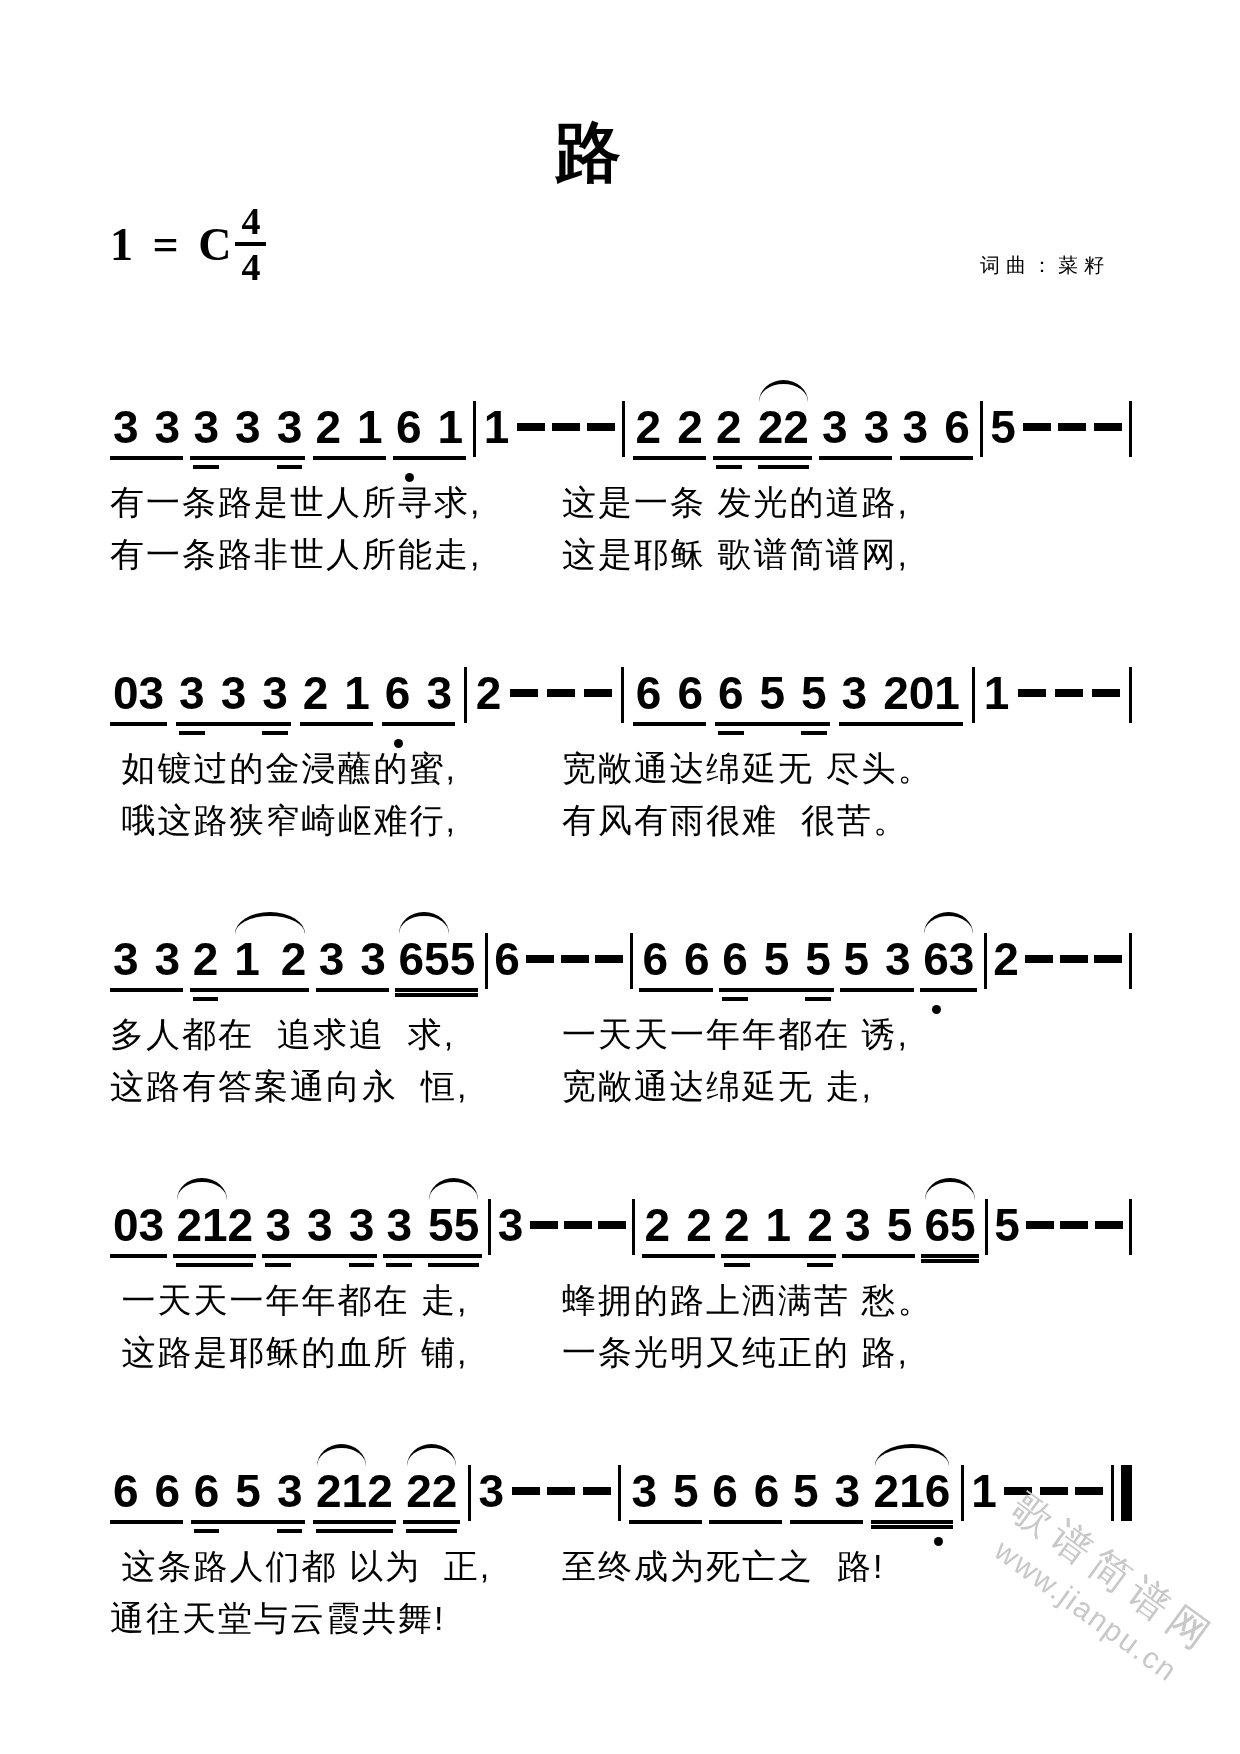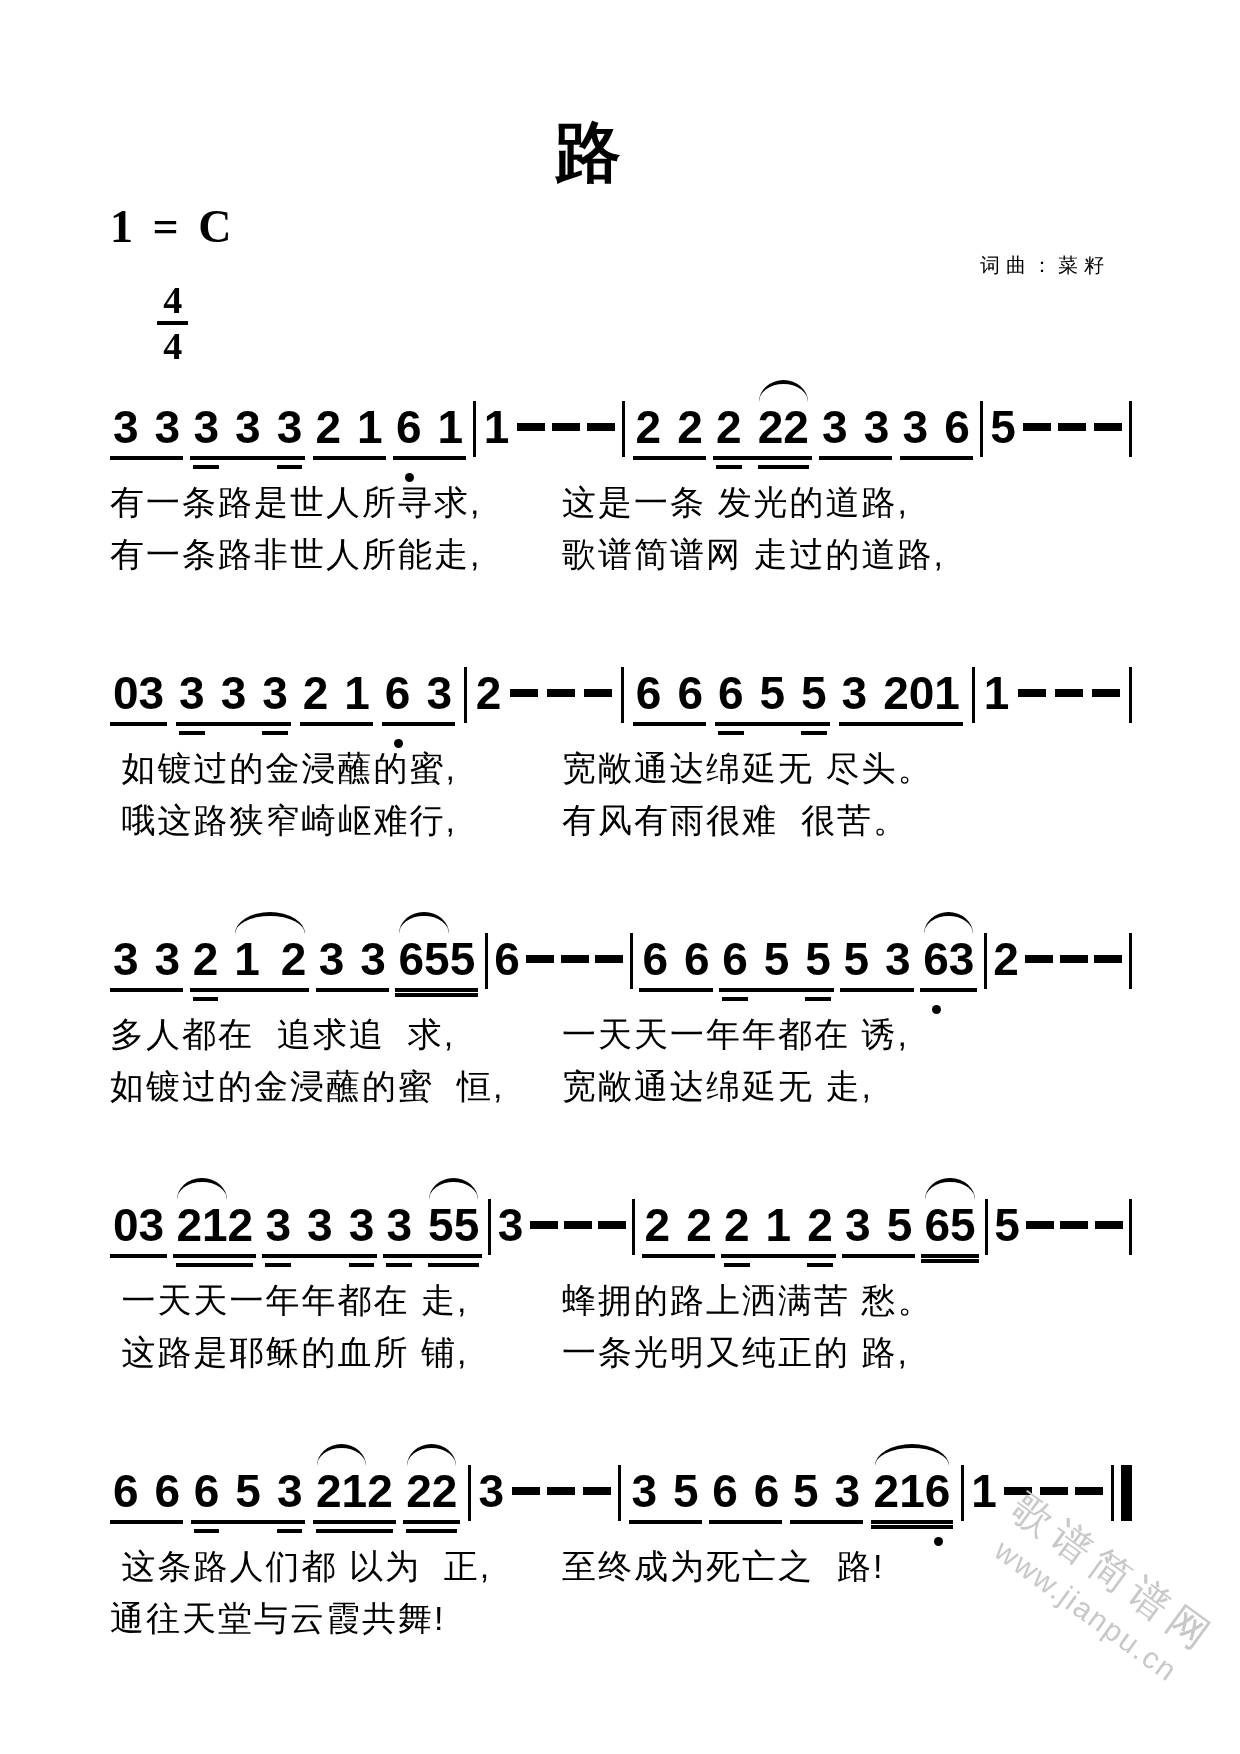--- a/index.html
+++ b/index.html
@@ -1,22 +1,22 @@
 <!DOCTYPE html>
 <html><head>
 <meta charset="utf-8">
 <style>
   html,body{margin:0;padding:0;background:#fff;}
   .page{position:relative;width:1240px;height:1754px;background:#fff;overflow:hidden;
         font-family:"Liberation Sans",sans-serif;color:#000;}
   .title{position:absolute;top:108px;left:0;width:1180px;text-align:center;
          font-size:66px;font-weight:900;letter-spacing:4px;
          font-family:"Liberation Sans",sans-serif;}
-  .keysig{position:absolute;top:200px;left:110px;display:flex;align-items:center;gap:26px;
-          font-family:"Liberation Serif",serif;font-weight:700;flex-direction:column;}
+  .keysig{position:absolute;top:200px;left:110px;display:flex;align-items:center;
+          font-family:"Liberation Serif",serif;font-weight:700;}
   .keytxt{font-size:46px;letter-spacing:4px;}
   .tsig{display:flex;flex-direction:column;align-items:center;line-height:1;}
   .tsig .num,.tsig .den{font-size:38px;font-weight:700;padding:2px 6px;}
   .tsig .num{border-bottom:4px solid #000;}
   .credit{position:absolute;top:252px;right:130px;font-size:20px;letter-spacing:6px;
           font-family:"Liberation Serif",serif;}
   .score{position:absolute;top:378px;left:110px;width:1022px;}
   .blk{margin-bottom:64px;}
   .mrow{display:flex;justify-content:space-between;align-items:flex-start;
         margin-bottom:16px;padding-top:26px;font-weight:700;font-size:46px;line-height:1;}
@@ -107,21 +107,21 @@
             <span class="nt">6</span>
           </span>
           <span class="bl"></span>
           <span class="pn">5</span>
           <span class="dash"></span>
           <span class="dash"></span>
           <span class="dash"></span>
           <span class="bl"></span>
         </div>
         <div class="lyr"><span class="ll">有一条路是世人所寻求,</span><span class="lr2">这是一条 发光的道路,</span></div>
-        <div class="lyr"><span class="ll">有一条路非世人所能走,</span><span class="lr2">歌谱简谱网 走过的道路,</span></div>
+        <div class="lyr"><span class="ll">有一条路非世人所能走,</span><span class="lr2">这是耶稣 歌谱简谱网,</span></div>
       </div>
       <div class="blk">
         <div class="mrow">
           <span class="grp u1">
             <span class="nt">03</span>
           </span>
           <span class="grp u1">
             <span class="nt u2">3</span>
             <span class="nt">3</span>
             <span class="nt u2">3</span>
@@ -204,21 +204,21 @@
             <span class="nt s dl">63<i class="dt"></i></span>
           </span>
           <span class="bl"></span>
           <span class="pn">2</span>
           <span class="dash"></span>
           <span class="dash"></span>
           <span class="dash"></span>
           <span class="bl"></span>
         </div>
         <div class="lyr"><span class="ll">多人都在  追求追  求,</span><span class="lr2">一天天一年年都在 诱,</span></div>
-        <div class="lyr"><span class="ll">如镀过的金浸蘸的蜜  恒,</span><span class="lr2">宽敞通达绵延无 走,</span></div>
+        <div class="lyr"><span class="ll">这路有答案通向永  恒,</span><span class="lr2">宽敞通达绵延无 走,</span></div>
       </div>
       <div class="blk">
         <div class="mrow">
           <span class="grp u1">
             <span class="nt">03</span>
           </span>
           <span class="grp u1">
             <span class="nt u2 s tj">21</span>
             <span class="nt u2">2</span>
           </span>

